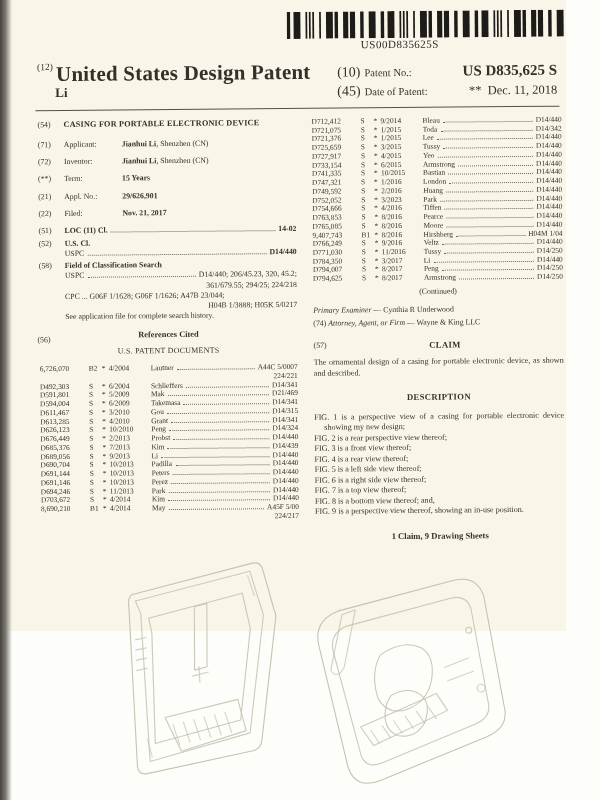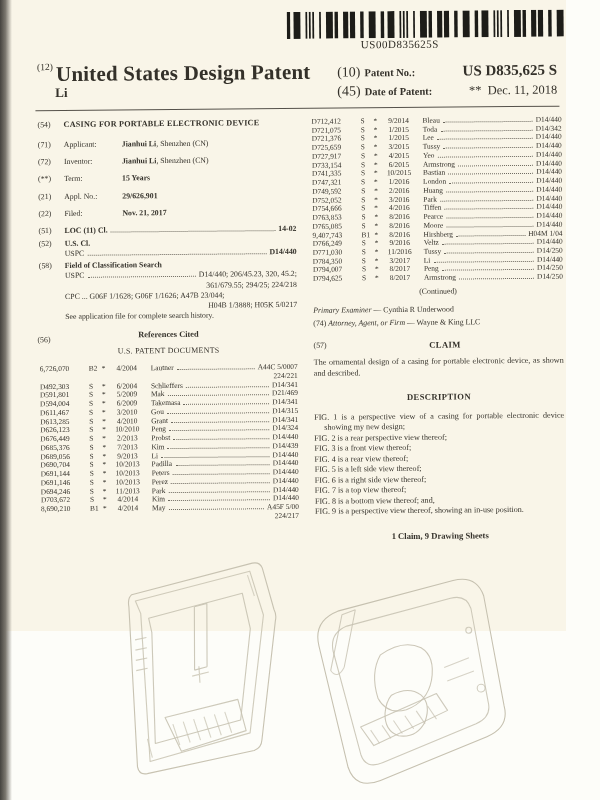--- a/index.html
+++ b/index.html
@@ -28,21 +28,21 @@
   .barcode-label{font-size:11px;letter-spacing:.5px;color:#2e2b24;margin-top:0;transform:translateX(-28px);}
   
   .header{position:absolute;left:28px;top:60px;width:520px;display:flex;}
   .h-left{width:300px;}
   .h-code{font-size:9.5px;vertical-align:top;margin-right:3px;}
   .h-title{font-size:21px;font-weight:700;letter-spacing:.2px;white-space:nowrap;}
   .h-surname{font-size:13px;font-weight:700;margin-left:18px;margin-top:-2px;}
   .h-right{width:220px;padding-top:4px;}
   .h-row{display:flex;align-items:baseline;font-size:10.5px;margin-bottom:3px;}
   .h-row .code{font-size:14px;margin-right:4px;}
-  .h-row .lbl{font-weight:700;white-space:nowrap;}
+  .h-row .lbl{font-weight:400;white-space:nowrap;}
   .h-row .val{font-weight:700;font-size:15px;margin-left:auto;white-space:nowrap;}
   .h-row .val2{font-weight:400;font-size:12.5px;margin-left:auto;white-space:nowrap;}
   .h-rule{position:absolute;left:26px;top:108px;width:524px;border-top:1.4px solid #55514a;}
   
   .cols{position:absolute;left:28px;top:118px;width:524px;display:flex;gap:16px;}
   .col-l{width:258px;font-size:7.8px;line-height:1.32;}
   .col-r{width:250px;font-size:7.8px;line-height:1.32;}
   .fieldrow{display:flex;margin-bottom:7px;}
   .fcode{width:26px;flex:none;}
   .flabel{width:58px;flex:none;}
@@ -56,21 +56,21 @@
   .fos-block{margin-bottom:7px;}
   .refs-head{text-align:center;font-weight:700;margin:4px 0 6px 0;font-size:8.4px;position:relative;}
   .refs-code{position:absolute;left:-2px;top:5px;font-weight:400;font-size:7.8px;}
   .refs-sub{text-align:center;margin-bottom:8px;font-size:7.9px;letter-spacing:.3px;}
   
   .refentry{font-size:7.4px;line-height:1.18;}
   .refrow{display:flex;align-items:baseline;white-space:nowrap;}
   .num{width:46px;text-align:left;flex:none;}
   .kind{width:13px;padding-left:3px;flex:none;}
   .star{width:7px;flex:none;}
-  .rdate{width:36px;text-align:center;padding-right:6px;flex:none;}
+  .rdate{width:36px;text-align:left;padding-right:6px;flex:none;}
   .rname{flex:none;}
   .rcls{flex:none;text-align:right;}
   .cls2{text-align:right;padding-right:0px;}
   .cls2:empty{display:none;}
   .continued{text-align:center;margin:4px 0 8px 0;}
   
   .peoplerow{margin-bottom:2px;}
   .it{font-style:italic;}
   .claim-head{display:flex;margin:12px 0 6px 0;}
   .claim-title{flex:1;text-align:center;font-weight:700;font-size:8.6px;letter-spacing:.4px;}
@@ -566,21 +566,21 @@
                 <span class="rcls">D14/440</span>
               </div>
 
             </div>
 
             <div class="refentry">
               <div class="refrow">
                 <span class="num">D752,052</span>
                 <span class="kind">S</span>
                 <span class="star">*</span>
-                <span class="rdate">3/2016</span>
+                <span class="rdate">3/2023</span>
                 <span class="rname">Park</span>
                 <span class="leader"></span>
                 <span class="rcls">D14/440</span>
               </div>
 
             </div>
 
             <div class="refentry">
               <div class="refrow">
                 <span class="num">D754,666</span>

